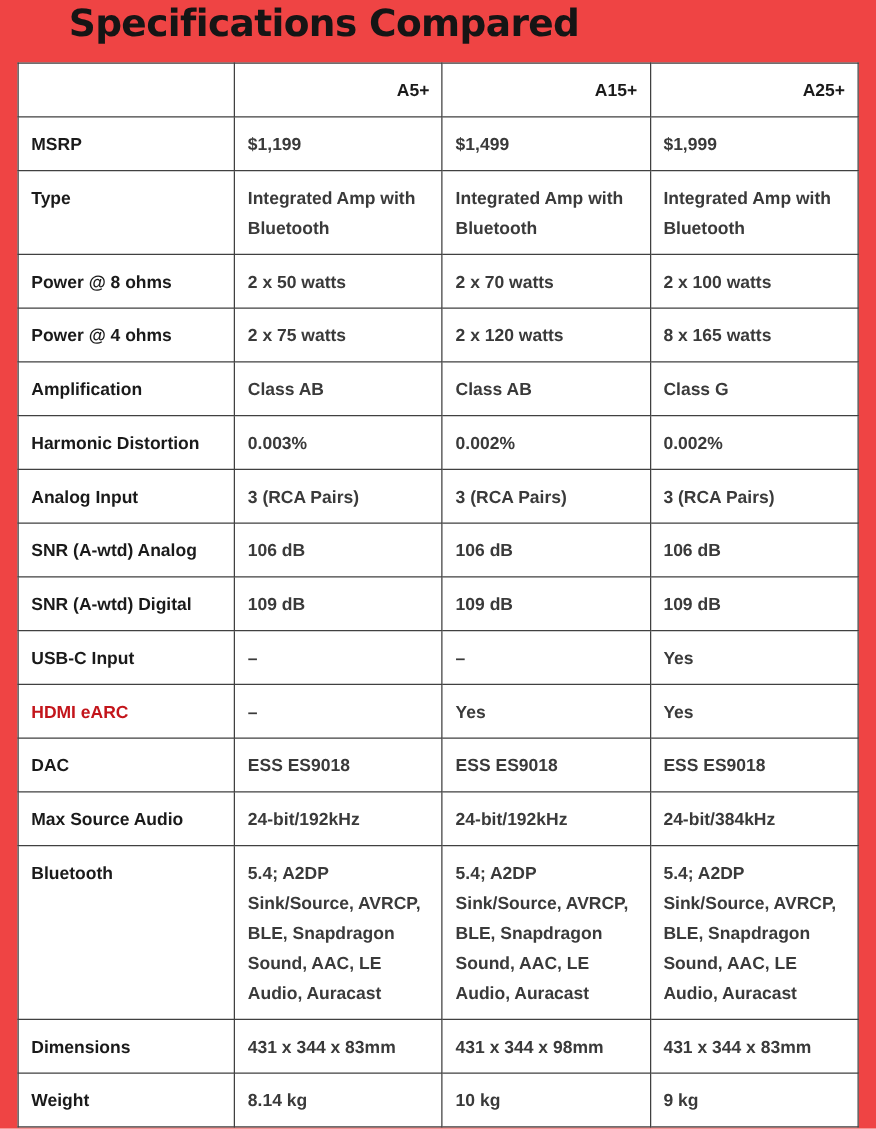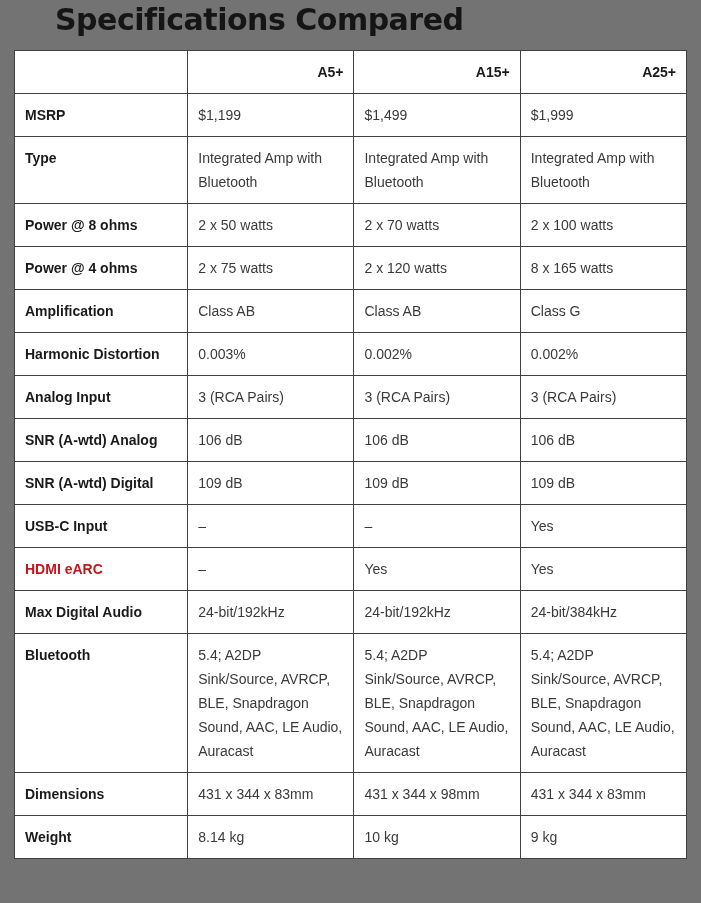--- a/index.html
+++ b/index.html
@@ -7,21 +7,21 @@
     padding: 0;
     background: #ffffff;
     font-family: "Liberation Sans", sans-serif;
     color: #2f2f2f;
   }
   .page {
     width: 701px;
     height: 903px;
     box-sizing: border-box;
     padding-top: 2px;
-    background: #737373;
+    background: #ef4444;
     overflow: hidden;
   }
   h1.page-title {
     margin: 0 0 13px 55px;
     font-family: "DejaVu Sans", "Liberation Sans", sans-serif;
     font-weight: 800;
     font-size: 30px;
     letter-spacing: -0.5px;
     color: #151515;
   }
@@ -48,21 +48,21 @@
     font-weight: bold;
     color: #1a1a1a;
     height: 24px;
     text-align: right;
   }
   table.spec-table tbody th.row-label {
     font-weight: bold;
     color: #1a1a1a;
   }
   table.spec-table tbody td {
-    font-weight: normal;
+    font-weight: bold;
     color: #3a3a3a;
   }
 </style>
 </head>
 <body>
 
 <div class="page">
 
   <h1 class="page-title">Specifications Compared</h1>
 
@@ -142,21 +142,27 @@
       <td>–</td>
       <td>Yes</td>
     </tr>
         <tr>
       <th class="row-label" scope="row" style="color: rgb(195, 21, 27);">HDMI eARC</th>
       <td>–</td>
       <td>Yes</td>
       <td>Yes</td>
     </tr>
         <tr>
-      <th class="row-label" scope="row">Max Digital Audio</th>
+      <th class="row-label" scope="row">DAC</th>
+      <td>ESS ES9018</td>
+      <td>ESS ES9018</td>
+      <td>ESS ES9018</td>
+    </tr>
+        <tr>
+      <th class="row-label" scope="row">Max Source Audio</th>
       <td>24-bit/192kHz</td>
       <td>24-bit/192kHz</td>
       <td>24-bit/384kHz</td>
     </tr>
         <tr>
       <th class="row-label" scope="row">Bluetooth</th>
       <td>5.4; A2DP Sink/Source, AVRCP, BLE, Snapdragon Sound, AAC, LE Audio, Auracast</td>
       <td>5.4; A2DP Sink/Source, AVRCP, BLE, Snapdragon Sound, AAC, LE Audio, Auracast</td>
       <td>5.4; A2DP Sink/Source, AVRCP, BLE, Snapdragon Sound, AAC, LE Audio, Auracast</td>
     </tr>

